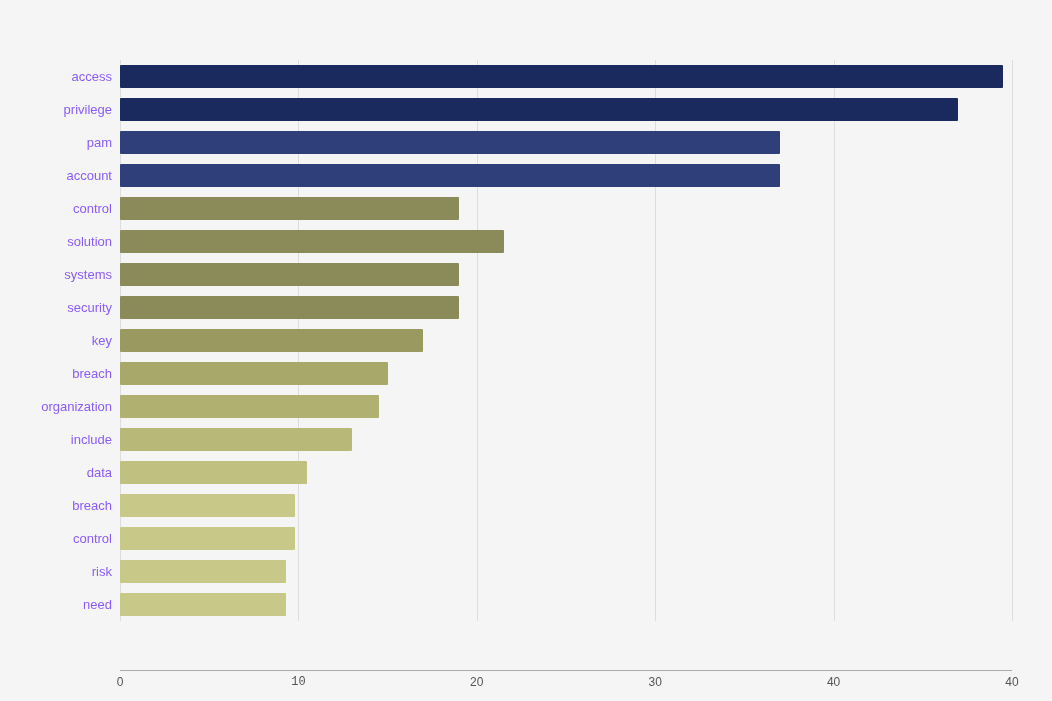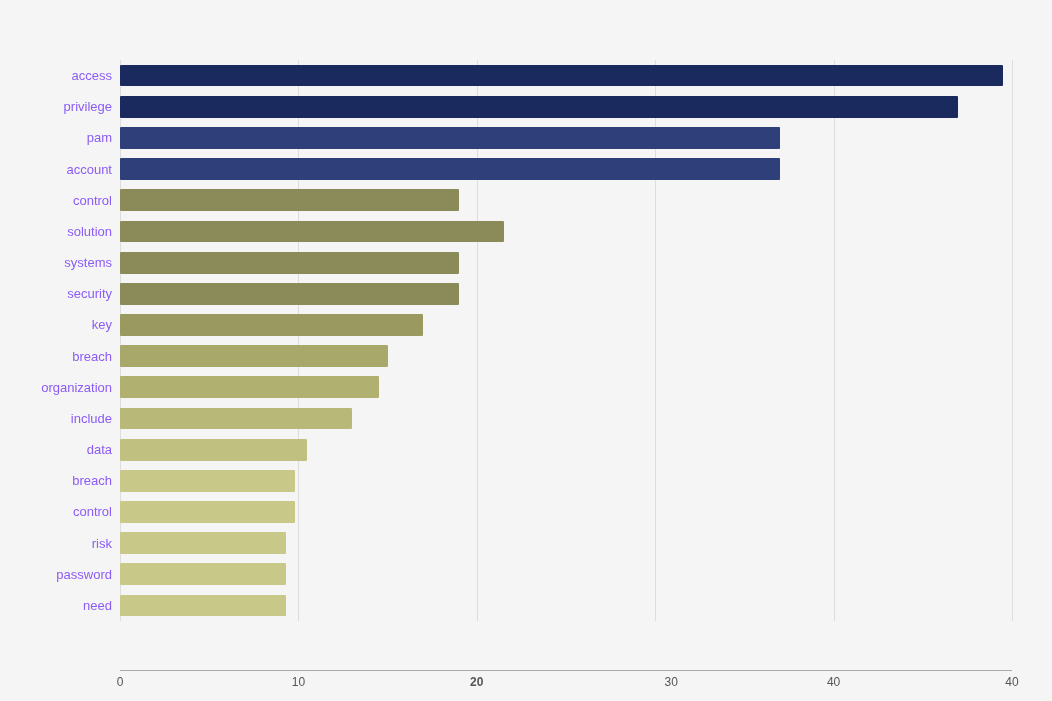--- a/index.html
+++ b/index.html
@@ -191,33 +191,29 @@
         </div>
         <div class="bar-row">
           <div class="bar-label">control</div>
           <div class="bar" style="width: 19.6%; background: rgb(200, 200, 136);"></div>
         </div>
         <div class="bar-row">
           <div class="bar-label">risk</div>
           <div class="bar" style="width: 18.6%; background: rgb(200, 200, 136);"></div>
         </div>
         <div class="bar-row">
-          <div class="bar-label">password</div>
-          <div class="bar" style="width: 18.6%; background: rgb(200, 200, 136);"></div>
-        </div>
-        <div class="bar-row">
           <div class="bar-label">need</div>
           <div class="bar" style="width: 18.6%; background: rgb(200, 200, 136);"></div>
         </div>
       </div>
   </div>
 
   <div class="x-axis" id="x-axis">
       <div class="x-tick" style="position: absolute; left: 0%; transform: translateX(-50%);">0</div>
-      <div class="x-tick" style="position: absolute; left: 20%; transform: translateX(-50%);">10</div>
-      <div class="x-tick" style="position: absolute; left: 40%; transform: translateX(-50%); font-weight: bold;">20</div>
-      <div class="x-tick" style="position: absolute; left: 60%; transform: translateX(-50%); margin-left: 16px;">30</div>
+      <div class="x-tick" style="position: absolute; left: 20%; transform: translateX(-50%); font-family: Liberation Mono, monospace;">10</div>
+      <div class="x-tick" style="position: absolute; left: 40%; transform: translateX(-50%);">20</div>
+      <div class="x-tick" style="position: absolute; left: 60%; transform: translateX(-50%);">30</div>
       <div class="x-tick" style="position: absolute; left: 80%; transform: translateX(-50%);">40</div>
       <div class="x-tick" style="position: absolute; left: 100%; transform: translateX(-50%);">40</div>
     </div>
 
   <div class="x-axis-label"></div>
 </div>
 
 </body></html>

